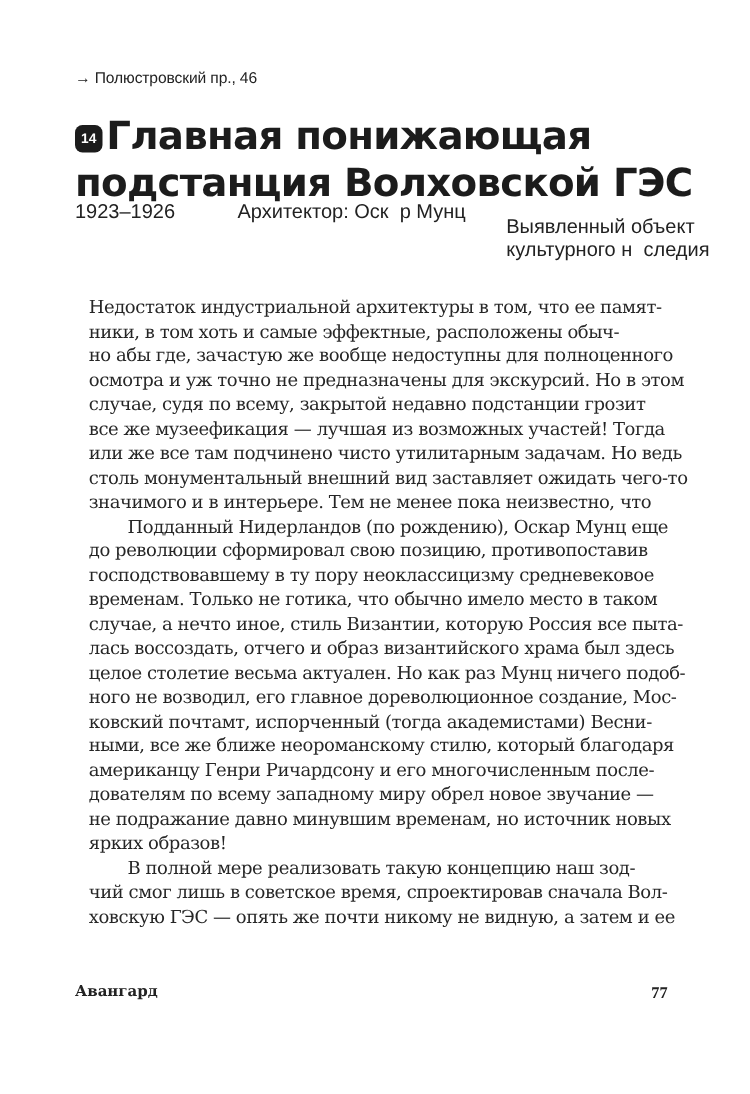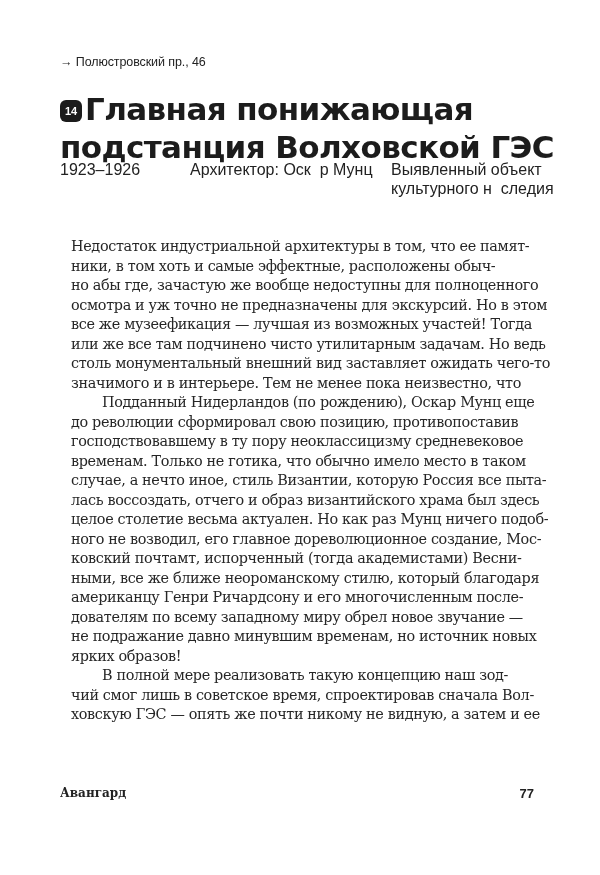--- a/index.html
+++ b/index.html
@@ -20,36 +20,36 @@
       width: 22px; height: 22px; border-radius: 6px; background: #1c1c1c; color: #fff;
       font-family: "Liberation Sans", sans-serif; font-size: 11px; font-weight: bold;
       text-align: center; line-height: 22px; letter-spacing: 0; margin-right: 3px;
     }
     .meta {
       position: absolute; top: 160px; font-family: "Liberation Sans", sans-serif;
       font-size: 16px; line-height: 19px; color: #222; white-space: pre;
     }
     .meta-years { left: 60px; }
     .meta-architect { left: 190px; }
-    .meta-status { left: 391px; }
+    .meta-status { left: 405px; margin-top: 12px; }
     .body-text {
       position: absolute; left: 71px; top: 237px; width: 470px;
       font-family: "DejaVu Serif", serif; font-size: 14.4px; line-height: 19.5px;
       color: #262626; letter-spacing: -0.35px;
     }
     .body-text .line { display: block; white-space: pre; }
     .body-text .indent { padding-left: 31px; }
     .body-text em { font-style: italic; }
     .footer-left {
       position: absolute; left: 60px; top: 786px;
       font-family: "DejaVu Serif", serif; font-weight: bold; font-size: 12px; color: #222;
     }
     .footer-right {
       position: absolute; right: 66px; top: 786px;
-      font-family: Liberation Sans, sans-serif; font-weight: bold; font-size: 13px; color: #222;
+      font-family: Liberation Serif, serif; font-weight: bold; font-size: 13px; color: #222;
     }
   </style>
 </head>
 <body>
 
 <div class="address">→ Полюстровский пр., 46</div>
 
 <h1 class="title">
   <span class="badge">14</span><span>Главная понижающая</span><br>
   <span>подстанция Волховской ГЭС</span>
@@ -58,20 +58,21 @@
 <div class="meta meta-years">1923–1926</div>
 <div class="meta meta-architect">Архитектор: Оск  р Мунц</div>
 <div class="meta meta-status"><span>Выявленный объект</span>
 <span>культурного н  следия</span></div>
 
 <div class="body-text">
   <span class="line">Недостаток индустриальной архитектуры в том, что ее памят-</span>
   <span class="line">ники, в том хоть и самые эффектные, расположены обыч-</span>
   <span class="line">но абы где, зачастую же вообще недоступны для полноценного</span>
   <span class="line">осмотра и уж точно не предназначены для экскурсий. Но в этом</span>
+  <span class="line">случае, судя по всему, закрытой недавно подстанции грозит</span>
   <span class="line">все же музеефикация — лучшая из возможных участей! Тогда</span>
   <span class="line">или же все там подчинено чисто утилитарным задачам. Но ведь</span>
   <span class="line">столь монументальный внешний вид заставляет ожидать чего-то</span>
   <span class="line">значимого и в интерьере. Тем не менее пока неизвестно, что</span>
   <span class="line indent">Подданный Нидерландов (по рождению), Оскар Мунц еще</span>
   <span class="line">до революции сформировал свою позицию, противопоставив</span>
   <span class="line">господствовавшему в ту пору неоклассицизму средневековое</span>
   <span class="line">временам. Только не готика, что обычно имело место в таком</span>
   <span class="line">случае, а нечто иное, стиль Византии, которую Россия все пыта-</span>
   <span class="line">лась воссоздать, отчего и образ византийского храма был здесь</span>

